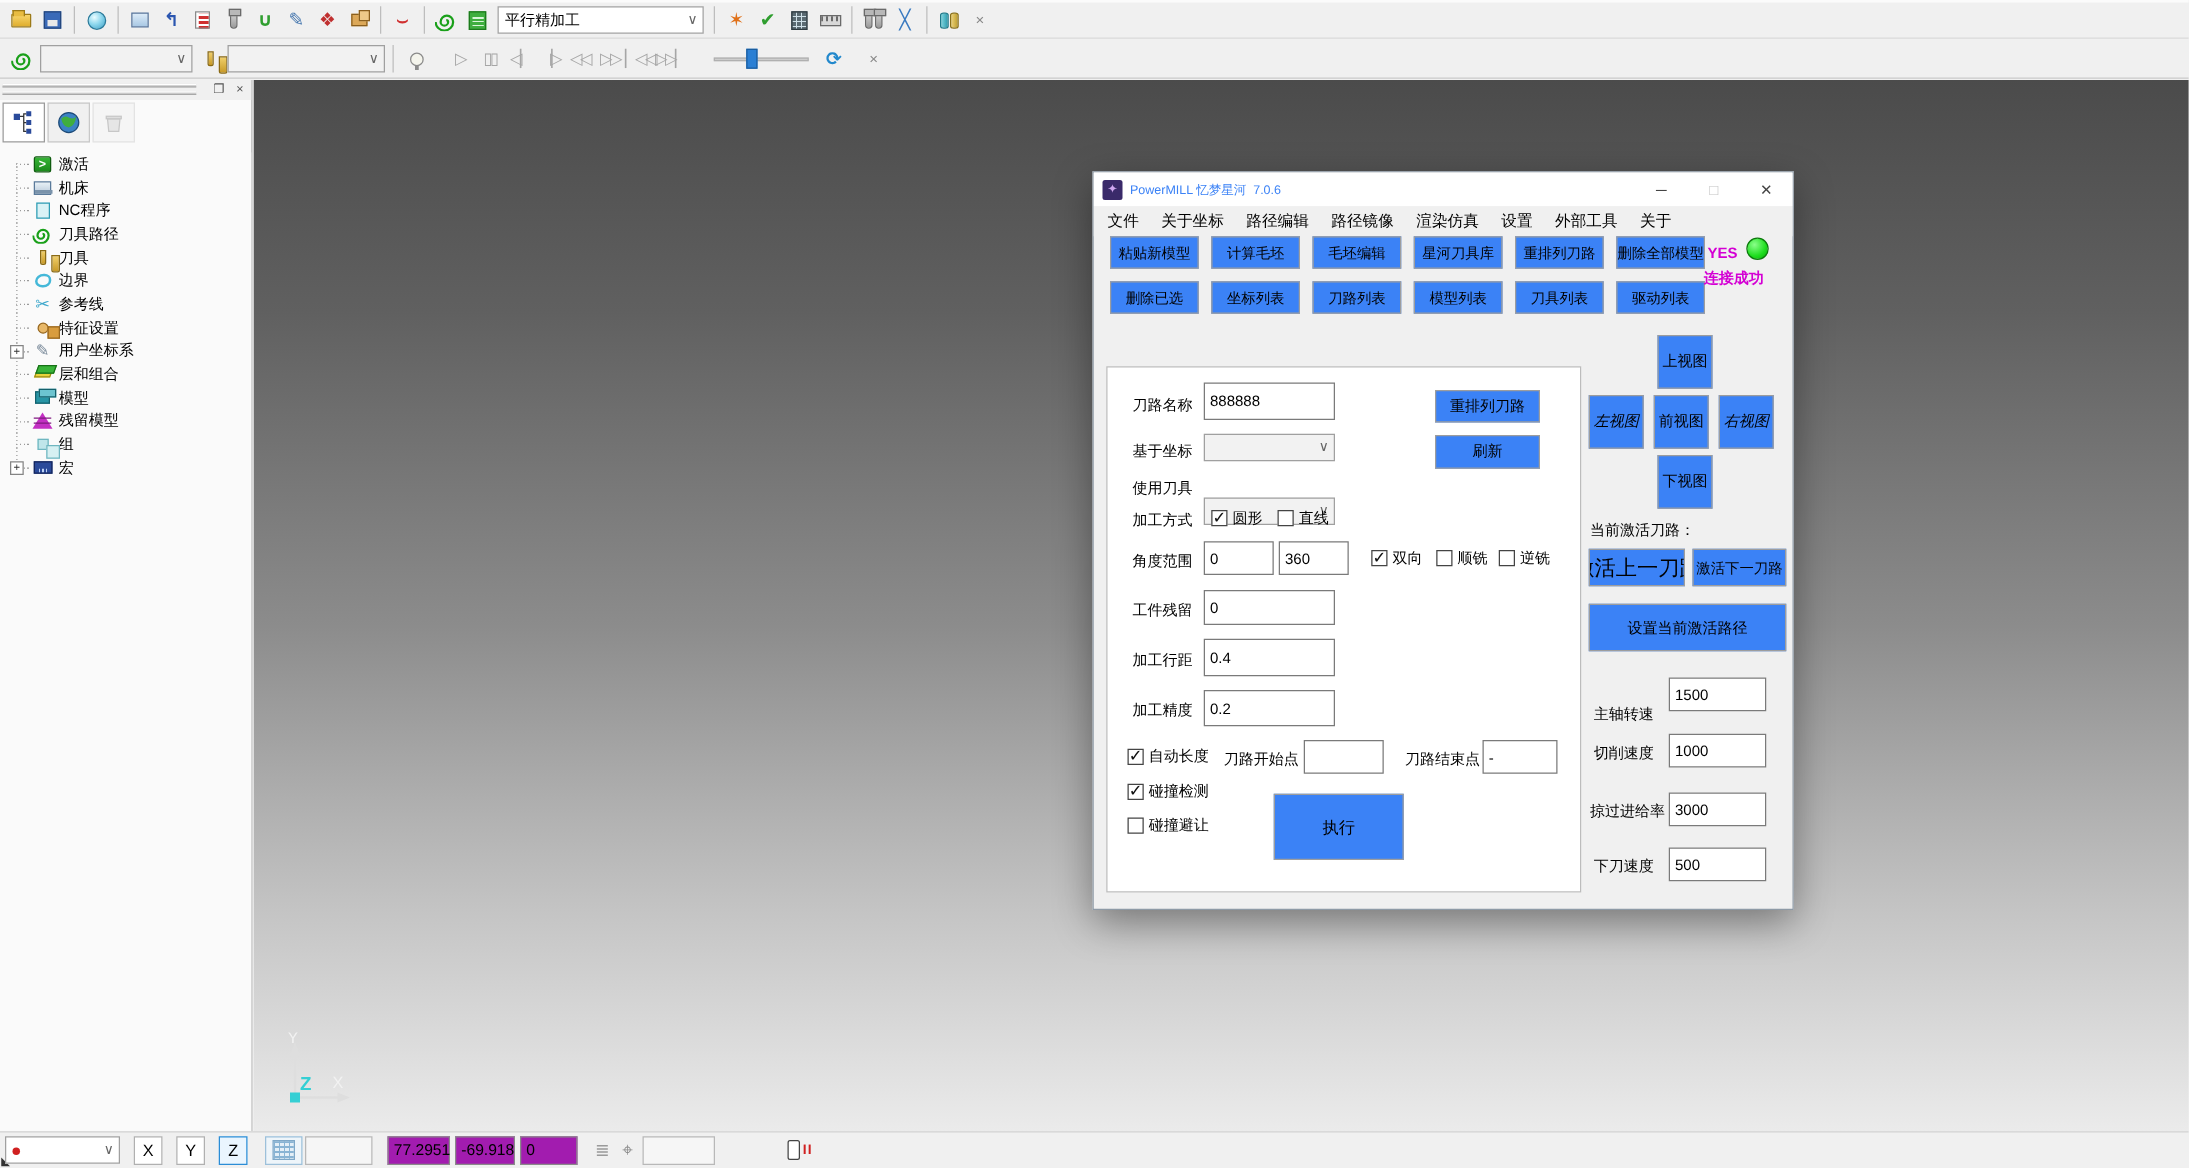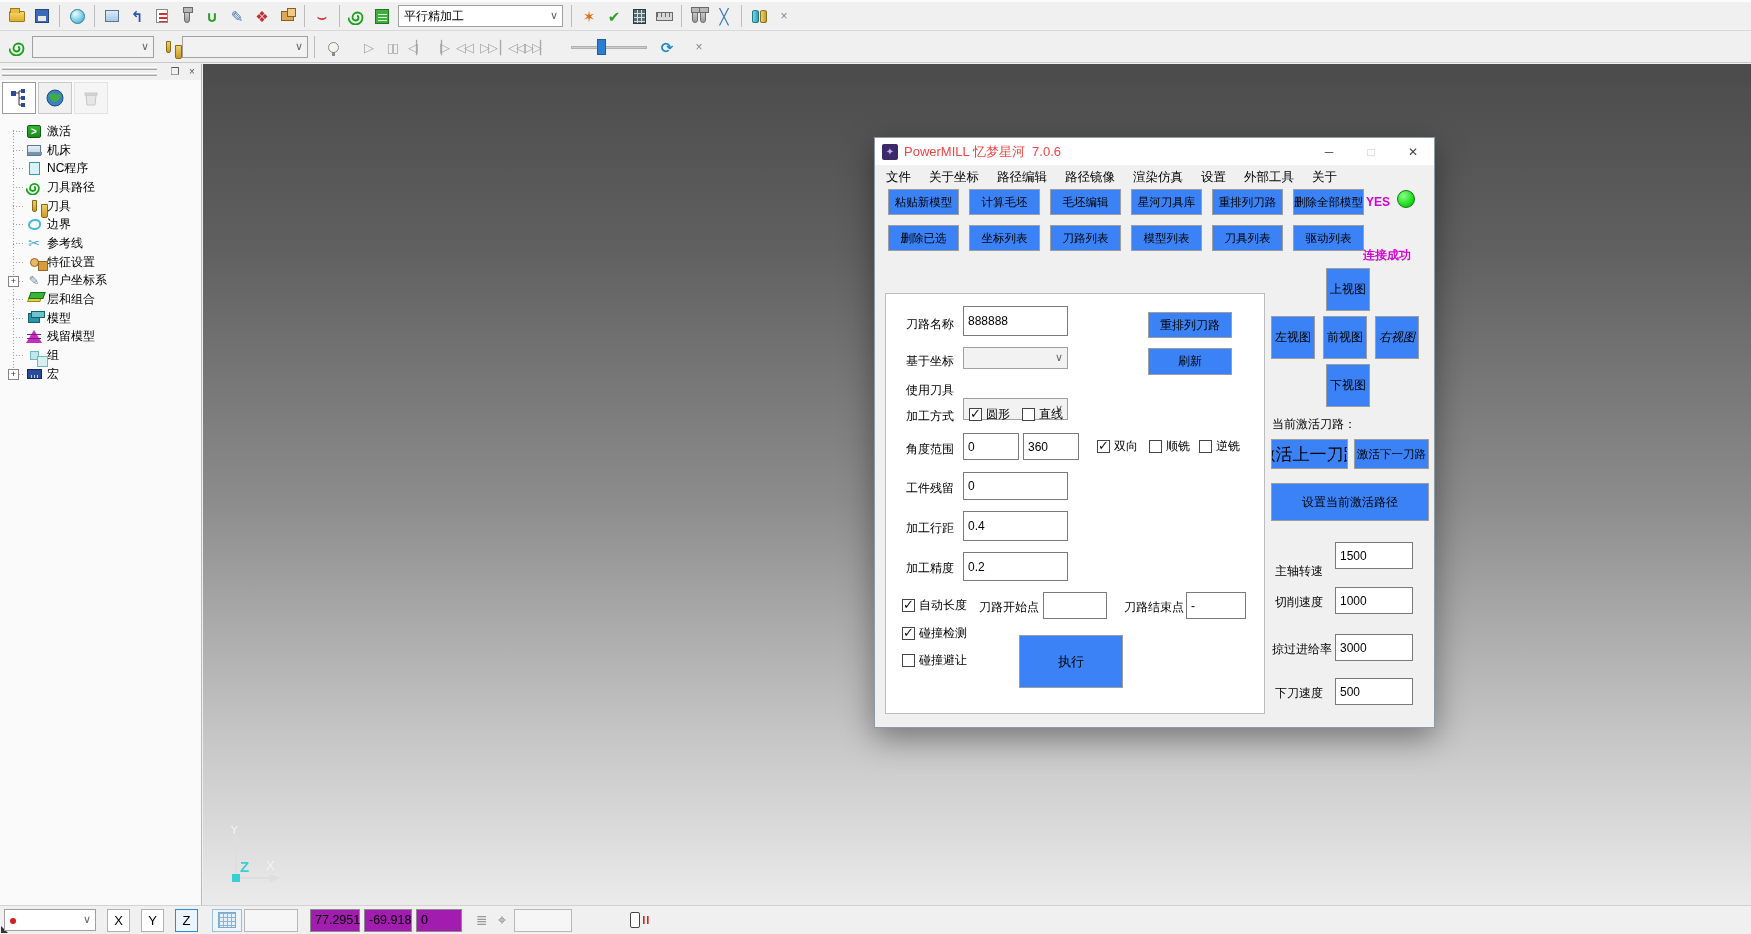--- a/index.html
+++ b/index.html
@@ -109,21 +109,21 @@
 
   
   .viewport { position:absolute; top:64px; left:203px; right:0; bottom:29px;
     background:linear-gradient(180deg,#4b4b4b 0%,#606060 22%,#8c8c8c 52%,#c6c6c6 80%,#ebebeb 100%); }
 
   
   .dialog { position:absolute; left:874px; top:137px; width:561px; height:591px;
     background:#f0f0f0; border:1px solid #8e9aa6; box-shadow:0 10px 30px rgba(0,0,0,.4); }
   .dtitle { position:absolute; top:0; left:0; right:0; height:27px; background:#ffffff; display:flex; align-items:center; padding-left:7px; }
   .dicon { width:16px; height:16px; background:#3a2a6a; border-radius:2px; color:#cfa7f0; font-size:10px; display:flex; align-items:center; justify-content:center; margin-right:6px; }
-  .dtitletext { font-size:13px; color:#ef4444; white-space:pre; }
+  .dtitletext { font-size:10px; color:#3b82f6; white-space:pre; }
   .dctrls { position:absolute; right:0; top:0; height:27px; display:flex; }
   .dctrl { width:42px; height:27px; display:flex; align-items:center; justify-content:center; font-size:12px; color:#444; }
   .dctrl.dim { color:#c4c4c4; }
   .dmenu { position:absolute; top:27px; left:0; right:0; height:24px; background:#f0f0f0; display:flex; align-items:center; padding-left:2px; }
   .dmenu span { padding:3px 9px; font-size:12.5px; }
   .btn { background:#3b82f6; border:1px solid #9d9d9d; display:flex; align-items:center; justify-content:center; font-size:12px; color:#000; white-space:nowrap; overflow:hidden; }
   .arow { position:absolute; left:13px; display:flex; gap:10px; }
   .arow .btn { width:71px; height:26px; font-size:11.5px; flex:none; }
   .magenta { color:#d400d4; font-weight:bold; }
   .gcircle { width:18px; height:18px; border-radius:50%; background:radial-gradient(circle at 35% 30%,#8aff8a,#1ddd1d 60%,#0aa80a); border:1px solid #0a7a0a; }
@@ -452,21 +452,21 @@
   <span class="abs gcircle" style="left:522px; top:52px;"></span>
 
   <div class="arow" style="top:87px;">
     <div class="btn">删除已选</div>
     <div class="btn">坐标列表</div>
     <div class="btn">刀路列表</div>
     <div class="btn">模型列表</div>
     <div class="btn">刀具列表</div>
     <div class="btn">驱动列表</div>
   </div>
-  <span class="abs magenta" style="left:488px; top:109px; font-size:12px;">连接成功</span>
+  <span class="abs magenta" style="left:488px; top:76px; font-size:12px;">连接成功</span>
 
 
   <div class="gbox">
     <span class="abs lb" style="left:20px; top:22px;">刀路名称</span>
     <input class="abs tf" style="left: 77px; top: 12px; width: 105px; height: 30px;" value="888888">
     <div class="btn abs" style="left:262px; top:18px; width:84px; height:26px;">重排列刀路</div>
 
     <span class="abs lb" style="left:20px; top:59px;">基于坐标</span>
     <div class="combo gray abs" style="left:77px; top:53px; width:105px;">
       <span></span>
@@ -530,21 +530,21 @@
     </div>
     <div class="cbrow abs" style="left:16px; top:358px;">
       <span class="cb"></span>
       <span class="lb">碰撞避让</span>
     </div>
     <div class="btn abs" style="left:133px; top:341px; width:104px; height:53px; font-size:13px;">执行</div>
   </div>
 
   <div class="views">
     <div class="btn abs" style="left:451px; top:130px; width:44px;">上视图</div>
-    <div class="btn abs" style="left:396px; top:178px; width:44px;">左视图</div>
+    <div class="btn abs" style="left:396px; top:178px; width:44px;font-style:italic;">左视图</div>
     <div class="btn abs" style="left:448px; top:178px; width:44px;">前视图</div>
     <div class="btn abs" style="left:500px; top:178px; width:44px;font-style:italic;">右视图</div>
     <div class="btn abs" style="left:451px; top:226px; width:44px;">下视图</div>
   </div>
 
   <span class="abs lb" style="left:397px; top:278px;">当前激活刀路：</span>
   <div class="btn abs" style="left:396px; top:301px; width:77px; height:30px; font-size:17px;">激活上一刀路</div>
   <div class="btn abs" style="left:479px; top:301px; width:75px; height:30px; font-size:11.5px;">激活下一刀路</div>
   <div class="btn abs" style="left:396px; top:345px; width:158px; height:38px;">设置当前激活路径</div>
 

